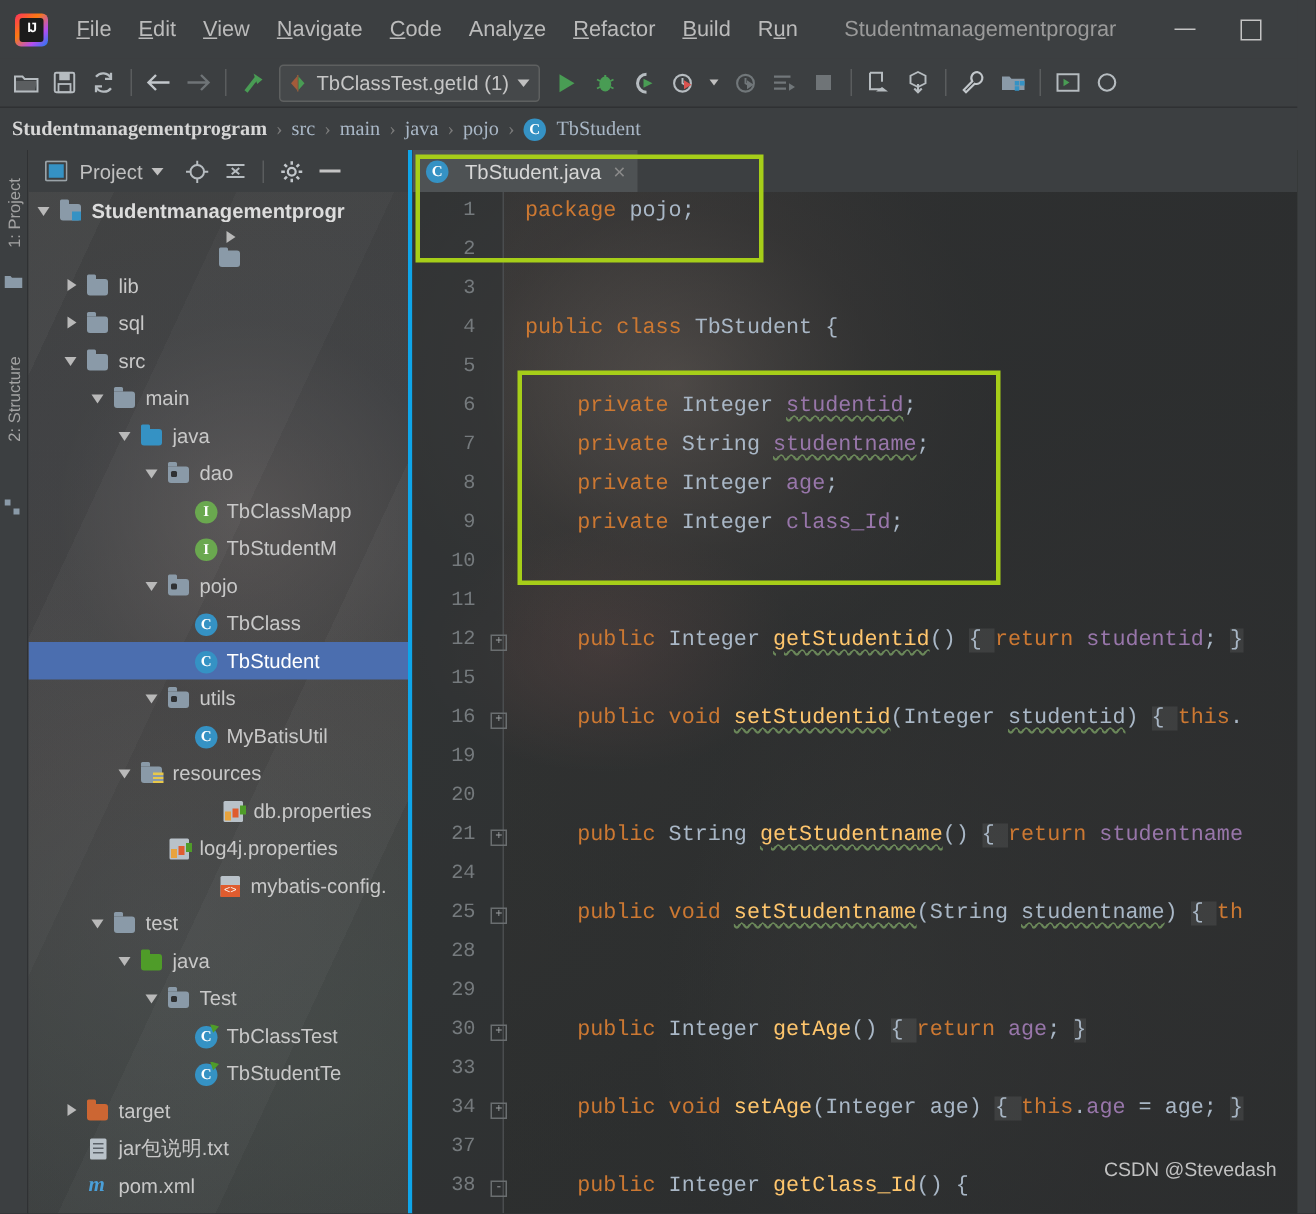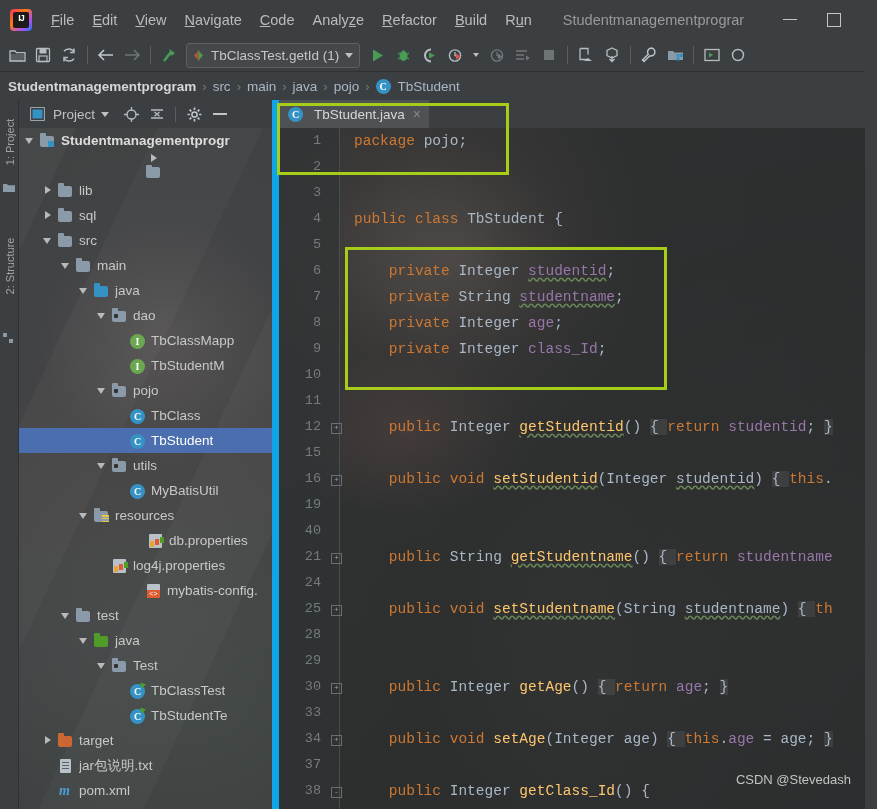--- a/index.html
+++ b/index.html
@@ -48,21 +48,21 @@
   }
   .runcfg .lbl{color:#c6c6c6;font-size:13.5px;}
   .caret{width:0;height:0;border-left:4px solid transparent;border-right:4px solid transparent;border-top:5px solid #c0c0c0;}
   .caret.sm{border-left-width:3.5px;border-right-width:3.5px;border-top-width:4.5px;}
 
   
   .crumbbar{
     height:28px;background:#3c3f41;display:flex;align-items:center;padding:0 8px;
     box-sizing:border-box;gap:2px;position:relative;z-index:30;
   }
-  .crumb{color:#a9b7c6;font-size:13.5px;white-space:nowrap;}
+  .crumb{color:#a9b7c6;font-size:13.5px;white-space:nowrap;font-family:Liberation Serif, serif;}
   .crumb.first{color:#d6d6d6;font-weight:bold;}
   .crumb.sep{color:#7a7a7a;padding:0 4px;font-size:13px;}
   .cbadge{
     width:15px;height:15px;border-radius:50%;background:#3592c4;color:#fff;font-size:10px;
     display:inline-flex;align-items:center;justify-content:center;margin-right:5px;font-weight:bold;
     font-family:"Liberation Serif",serif;
   }
 
   
   .workspace{position:absolute;left:0;top:100px;right:0;bottom:0;display:flex;}
@@ -73,21 +73,21 @@
     position:absolute;left:-22px;width:64px;transform:rotate(-90deg);
     font-size:11px;color:#a3a3a3;white-space:nowrap;text-align:center;
   }
   .vtab-proj{top:36px;}
   .vtab-struct{top:160px;}
   .vicon{position:absolute;left:3px;width:12px;height:12px;}
 
   
   .projpanel{
     width:253px;flex:none;background:#3c3f41;position:relative;overflow:hidden;
-    border-right:7px solid #0ea5e9;
+    border-right:3px solid #0ea5e9;
   }
   .proj-header{
     height:28px;display:flex;align-items:center;padding:0 4px 0 8px;gap:6px;
     background:#3c3f41;position:relative;z-index:5;
   }
   .proj-header .title{color:#c0c0c0;font-size:13.5px;}
   .ph-ico{width:20px;height:20px;display:flex;align-items:center;justify-content:center;}
   .phsep{width:1px;height:15px;background:#5a5d5e;margin:0 2px;}
 
   
@@ -653,21 +653,21 @@
             <div class="cline"><span class="lno">6</span><span class="ctext"><span class="kw">    private </span><span class="type">Integer </span><span class="fld2 wavy">studentid</span><span class="pl">;</span></span></div>
             <div class="cline"><span class="lno">7</span><span class="ctext"><span class="kw">    private </span><span class="type">String </span><span class="fld2 wavy">studentname</span><span class="pl">;</span></span></div>
             <div class="cline"><span class="lno">8</span><span class="ctext"><span class="kw">    private </span><span class="type">Integer </span><span class="fld2">age</span><span class="pl">;</span></span></div>
             <div class="cline"><span class="lno">9</span><span class="ctext"><span class="kw">    private </span><span class="type">Integer </span><span class="fld2">class_Id</span><span class="pl">;</span></span></div>
             <div class="cline"><span class="lno">10</span><span class="ctext"></span></div>
             <div class="cline"><span class="lno">11</span><span class="ctext"></span></div>
             <div class="cline"><span class="lno">12</span><span class="fold">+</span><span class="ctext"><span class="kw">    public </span><span class="type">Integer </span><span class="mth wavy">getStudentid</span><span class="pl">() </span><span class="brace">{ </span><span class="kw">return </span><span class="fld2">studentid</span><span class="pl">; </span><span class="brace">}</span></span></div>
             <div class="cline"><span class="lno">15</span><span class="ctext"></span></div>
             <div class="cline"><span class="lno">16</span><span class="fold">+</span><span class="ctext"><span class="kw">    public </span><span class="kw">void </span><span class="mth wavy">setStudentid</span><span class="pl">(</span><span class="type">Integer </span><span class="pl wavy">studentid</span><span class="pl">) </span><span class="brace">{ </span><span class="kw">this</span><span class="pl">.</span></span></div>
             <div class="cline"><span class="lno">19</span><span class="ctext"></span></div>
-            <div class="cline"><span class="lno">40</span><span class="ctext"></span></div>
+            <div class="cline"><span class="lno">20</span><span class="ctext"></span></div>
             <div class="cline"><span class="lno">21</span><span class="fold">+</span><span class="ctext"><span class="kw">    public </span><span class="type">String </span><span class="mth wavy">getStudentname</span><span class="pl">() </span><span class="brace">{ </span><span class="kw">return </span><span class="fld2">studentname</span></span></div>
             <div class="cline"><span class="lno">24</span><span class="ctext"></span></div>
             <div class="cline"><span class="lno">25</span><span class="fold">+</span><span class="ctext"><span class="kw">    public </span><span class="kw">void </span><span class="mth wavy">setStudentname</span><span class="pl">(</span><span class="type">String </span><span class="pl wavy">studentname</span><span class="pl">) </span><span class="brace">{ </span><span class="kw">th</span></span></div>
             <div class="cline"><span class="lno">28</span><span class="ctext"></span></div>
             <div class="cline"><span class="lno">29</span><span class="ctext"></span></div>
             <div class="cline"><span class="lno">30</span><span class="fold">+</span><span class="ctext"><span class="kw">    public </span><span class="type">Integer </span><span class="mth">getAge</span><span class="pl">() </span><span class="brace">{ </span><span class="kw">return </span><span class="fld2">age</span><span class="pl">; </span><span class="brace">}</span></span></div>
             <div class="cline"><span class="lno">33</span><span class="ctext"></span></div>
             <div class="cline"><span class="lno">34</span><span class="fold">+</span><span class="ctext"><span class="kw">    public </span><span class="kw">void </span><span class="mth">setAge</span><span class="pl">(</span><span class="type">Integer </span><span class="pl">age</span><span class="pl">) </span><span class="brace">{ </span><span class="kw">this</span><span class="pl">.</span><span class="fld2">age </span><span class="pl">= age; </span><span class="brace">}</span></span></div>
             <div class="cline"><span class="lno">37</span><span class="ctext"></span></div>
             <div class="cline"><span class="lno">38</span><span class="fold">-</span><span class="ctext"><span class="kw">    public </span><span class="type">Integer </span><span class="mth">getClass_Id</span><span class="pl">() </span><span class="pl">{</span></span></div>

